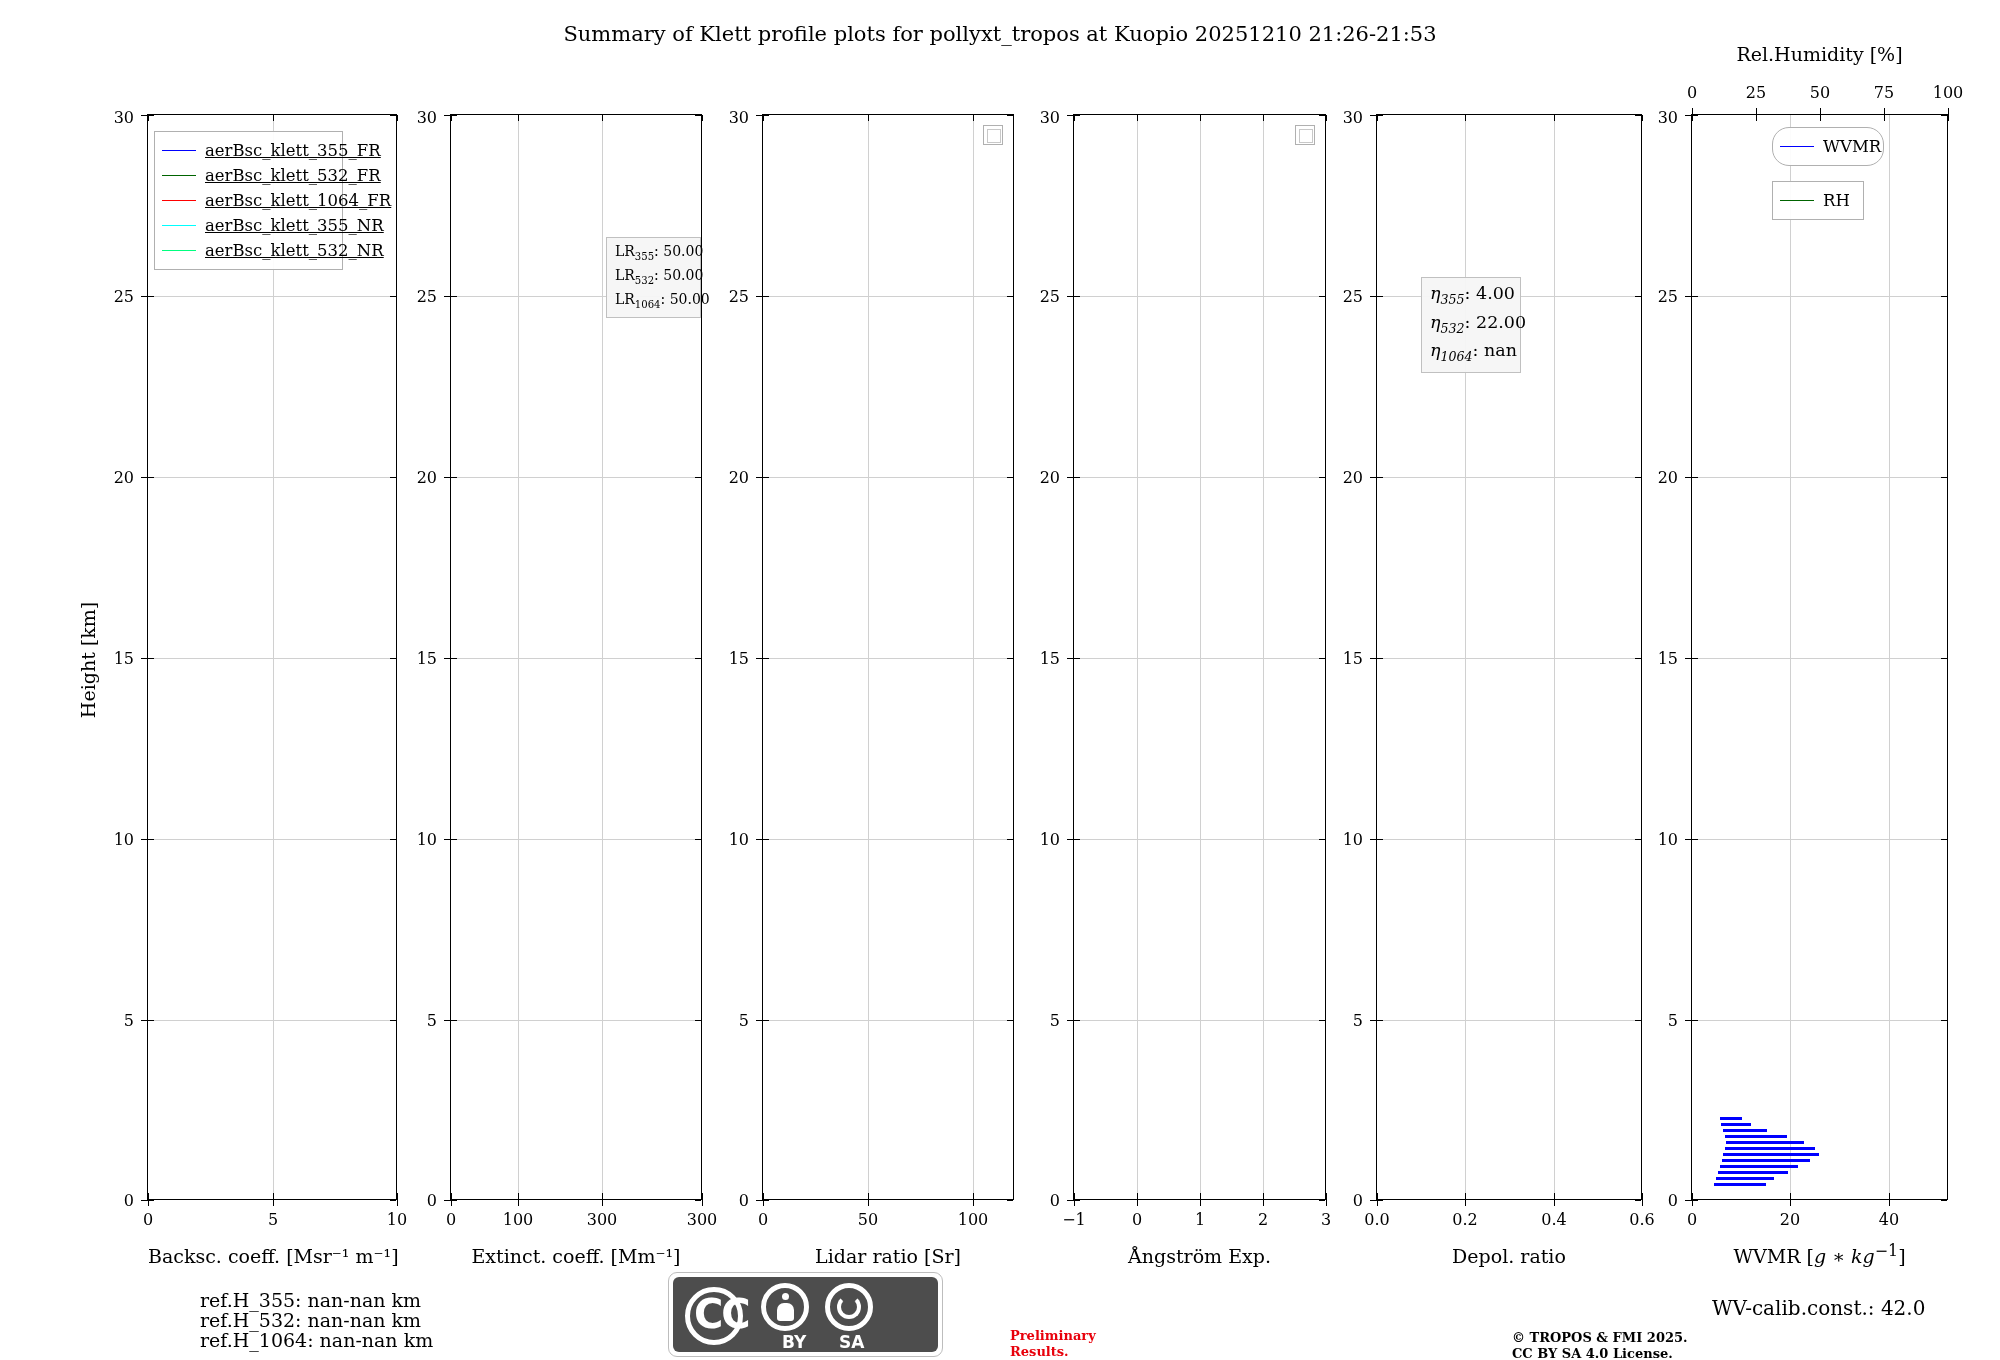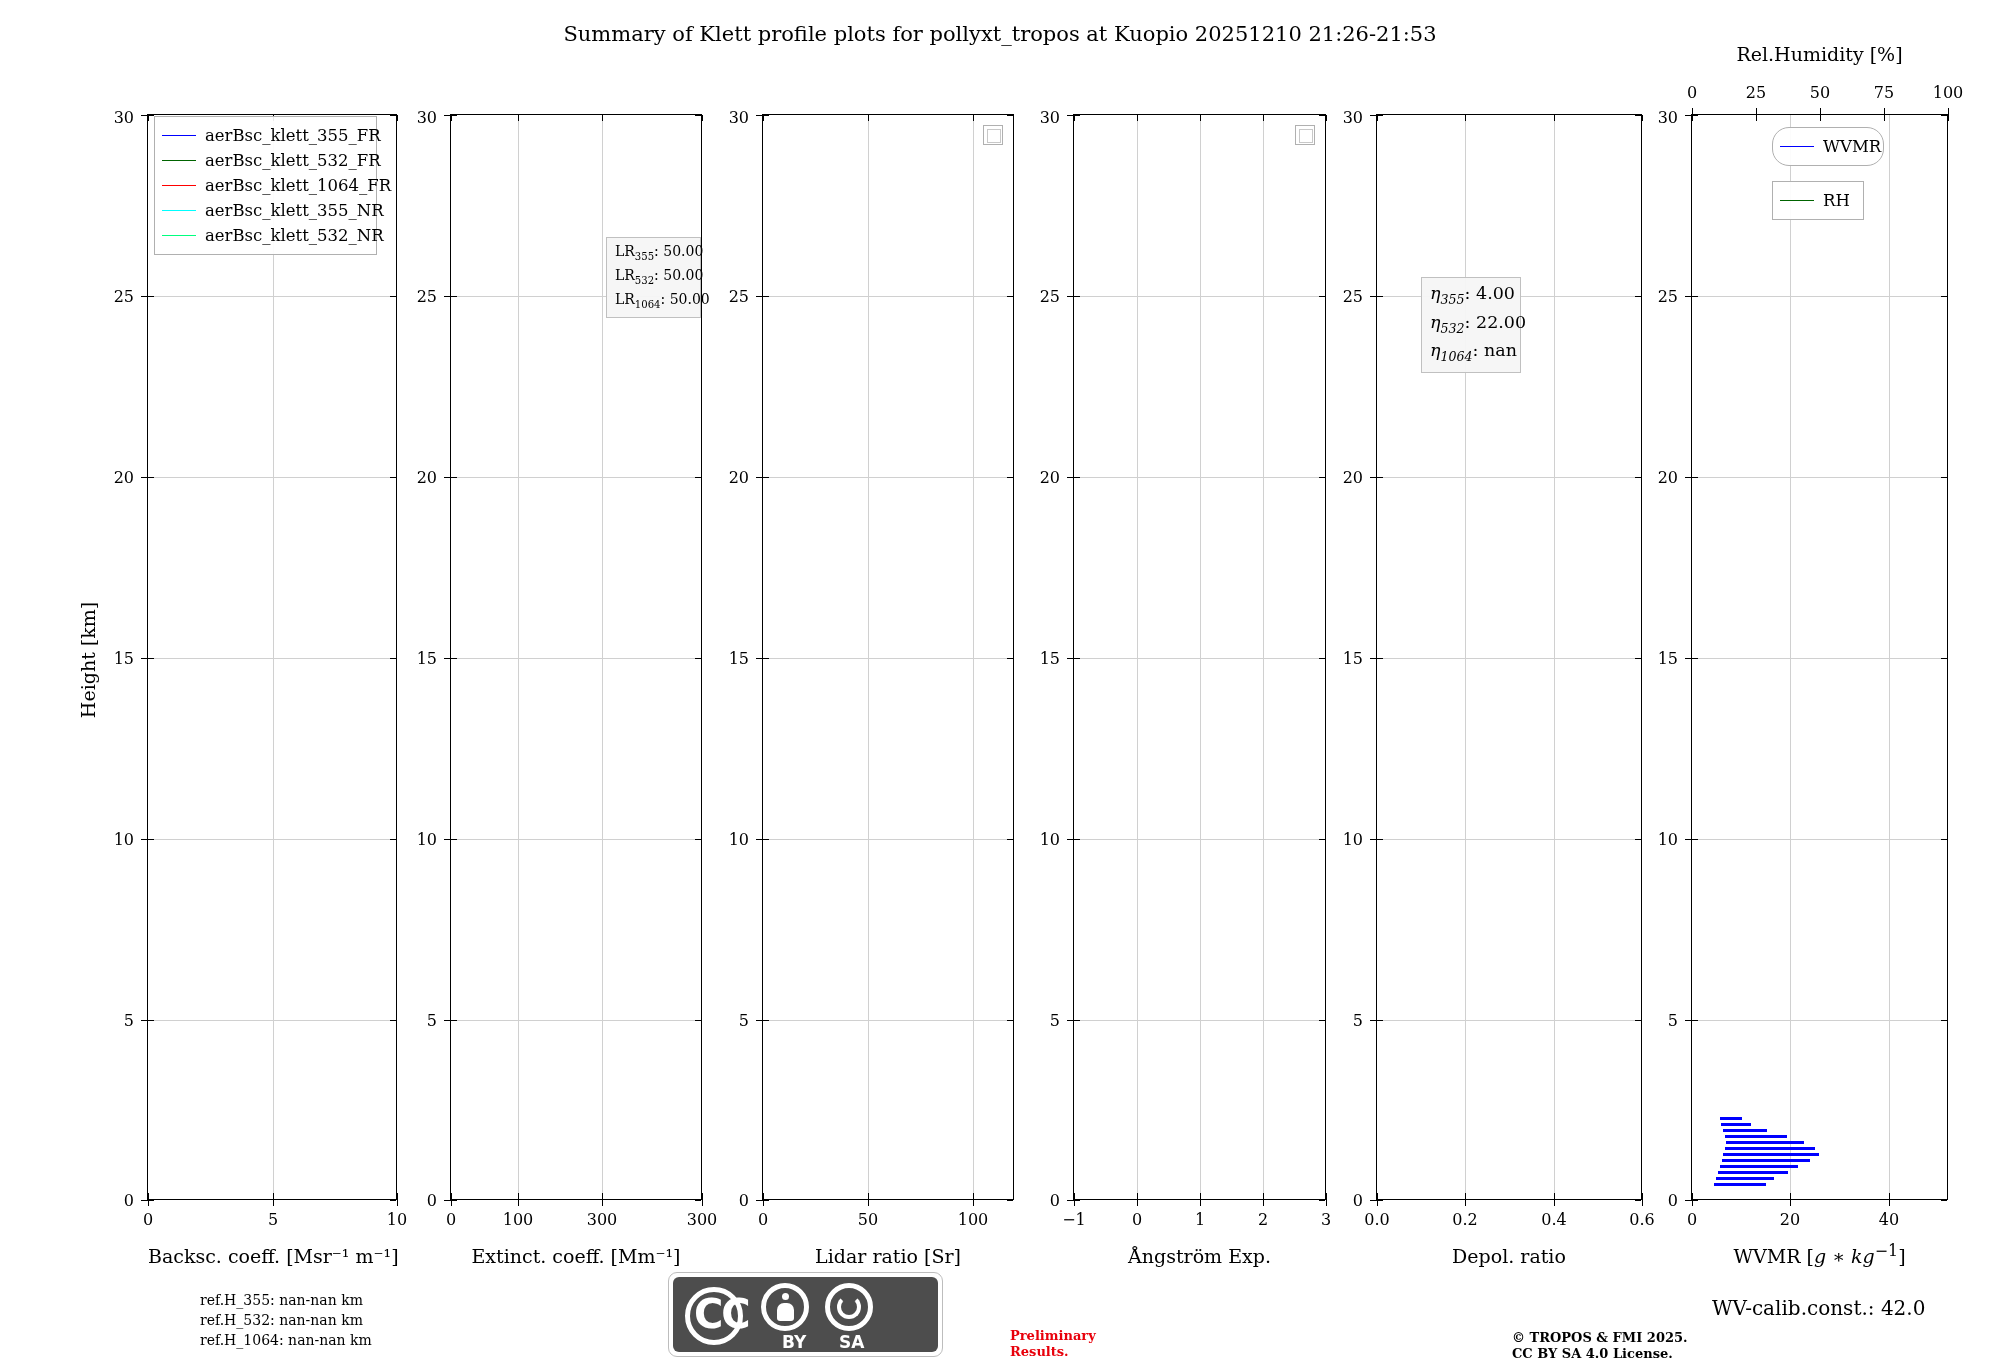--- a/index.html
+++ b/index.html
@@ -145,21 +145,21 @@
   }
   .annot-row { white-space:nowrap; }
   .annot-small .annot-row { font-size:14px; line-height:19px; }
   .annot-big .annot-row { font-size:17.5px; line-height:23px; }
   sub { font-size:.72em; }
 
   
   .ref-box {
     position:absolute;
     left:200px; top:1290px;
-    font-size:14px;
+    font-size:19px;
     line-height:20px;
   }
   .wv-box {
     position:absolute;
     left:1712px; top:1296px;
     font-size:20px;
     white-space:nowrap;
   }
   .prelim {
     position:absolute;
@@ -270,21 +270,21 @@
     <div class="tick-bottom-in" style="left:125px"></div>
     <div class="tick-top-in" style="left:125px"></div>
   <div class="xlabel-txt" style="left:125px">5</div>
   <div class="tick-bottom" style="left:249px"></div>
     <div class="tick-bottom-in" style="left:249px"></div>
     <div class="tick-top-in" style="left:249px"></div>
   <div class="xlabel-txt" style="left:249px">10</div>
 
   <div class="axis-name">Backsc. coeff. [Msr⁻¹ m⁻¹]</div>
 
-  <div class="legend" style="left:6px; top:1px; width:223px;">
+  <div class="legend" style="left:6px; top:16px; width:189px;text-decoration:underline;">
     <div class="legend-row">
       <span class="legend-swatch" style="border-top-color:#0000ff"></span>
       <span class="legend-label">aerBsc_klett_355_FR</span>
     </div>
     <div class="legend-row">
       <span class="legend-swatch" style="border-top-color:#006400"></span>
       <span class="legend-label">aerBsc_klett_532_FR</span>
     </div>
     <div class="legend-row">
       <span class="legend-swatch" style="border-top-color:#ff0000"></span>

